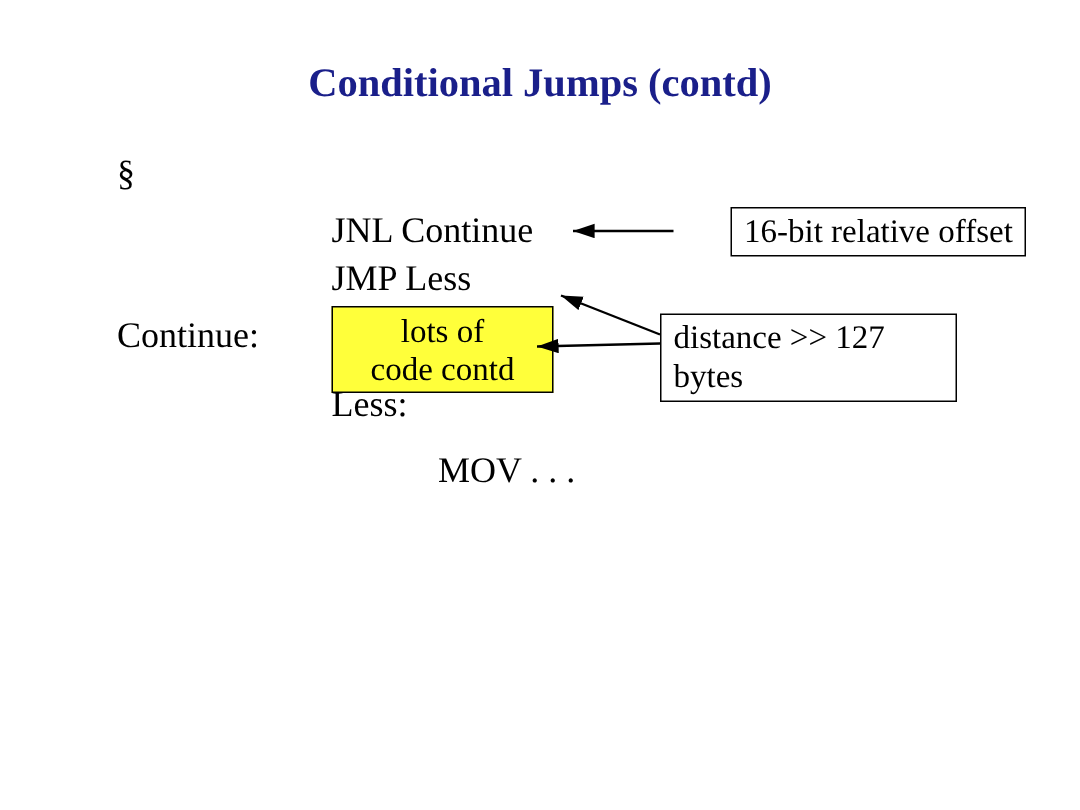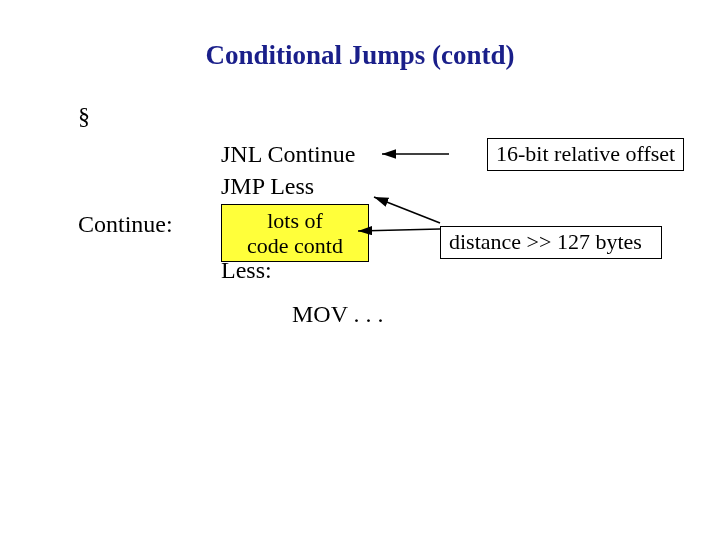--- a/index.html
+++ b/index.html
@@ -74,21 +74,21 @@
   .less-label { left: 221px; top: 120px; }
   .mov        { left: 292px; top: 164px; }
   .annot {
     position: absolute;
     border: 1px solid #000;
     font-size: 22px;
     padding: 2px 8px 3px 8px;
     background: #fff;
   }
   .annot-16bit { left: 445px; top: 1px; margin-left: 42px; }
-  .annot-dist  { left: 440px; top: 89px; width: 222px; }
+  .annot-dist  { left: 440px; top: 72px; width: 198px; }
   svg.arrows {
     position: absolute;
     left: 0; top: 0;
     width: 720px; height: 245px;
     pointer-events: none;
   }
 </style>
 </head>
 <body>
 

